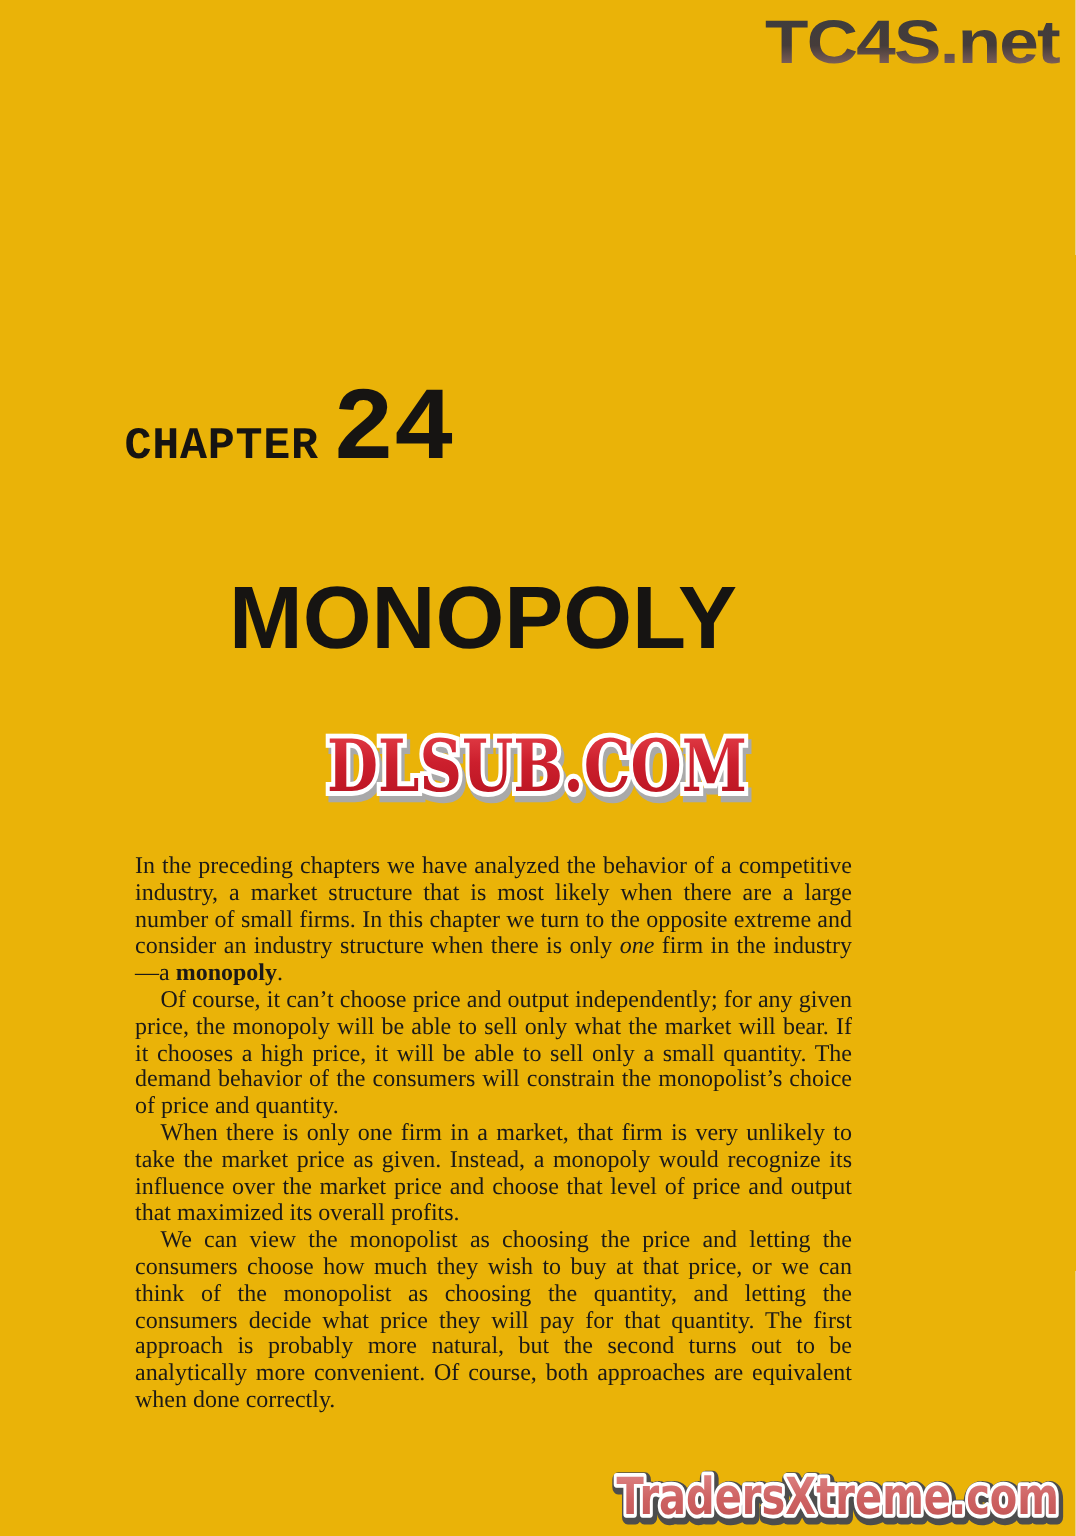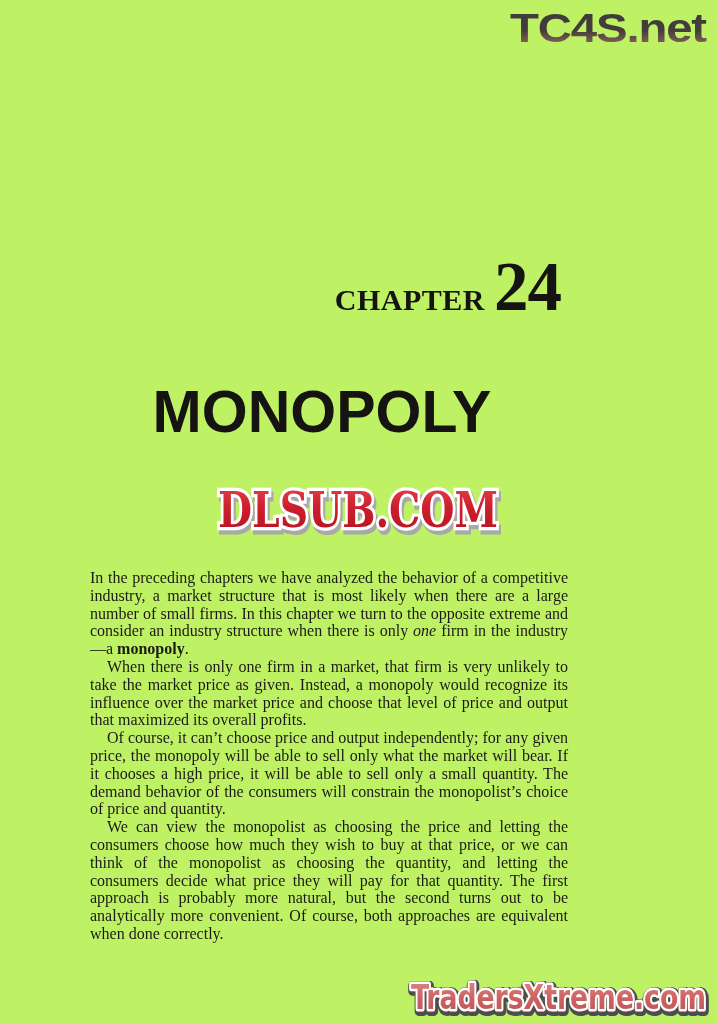--- a/index.html
+++ b/index.html
@@ -1,21 +1,21 @@
 <!DOCTYPE html>
 <html><head>
 <meta charset="utf-8">
 <style>
   html, body { margin: 0; padding: 0; background: #e8e8e8; }
   .page {
     position: relative;
     width: 717px;
     height: 1024px;
     margin: 0 auto;
-    background: #bef264;
+    background: #eab308;
     overflow: hidden;
     font-family: "Liberation Serif", serif;
   }
 
   
   .logo-top {
     position: absolute;
     top: 2px;
     right: 5px;
     width: 210px;
@@ -27,23 +27,23 @@
     font-size: 41px;
     letter-spacing: -1px;
   }
 
   
   .chapter-line {
     position: absolute;
     top: 248px;
     left: 83px;
     width: 478px;
-    text-align: right;
+    text-align: left;
     white-space: nowrap;
-    font-family: Liberation Serif, serif;
+    font-family: Liberation Mono, monospace;
     color: #161412;
   }
   .chapter-word {
     font-size: 30px;
     font-weight: bold;
     letter-spacing: 0.5px;
   }
   .chapter-num {
     font-size: 69px;
     font-weight: bold;
@@ -139,22 +139,22 @@
         <stop offset="45%" stop-color="#cc1f2d"></stop>
         <stop offset="100%" stop-color="#b5121f"></stop>
       </linearGradient>
     </defs>
     <text x="16" y="52" textLength="280" lengthAdjust="spacingAndGlyphs" fill="#a9a9a9" stroke="#a9a9a9" stroke-width="7" paint-order="stroke">DLSUB.COM</text>
     <text x="14" y="48" textLength="280" lengthAdjust="spacingAndGlyphs" fill="url(#gdl)" stroke="#ffffff" stroke-width="6.5" paint-order="stroke">DLSUB.COM</text>
   </svg>
 
   <div class="body-text">
     <p><span>In the preceding chapters we have analyzed the behavior of a competitive industry, a market structure that is most likely when there are a large number of small firms. In this chapter we turn to the opposite extreme and consider an industry structure when there is only </span><em>one</em><span> firm in the industry—a </span><strong>monopoly</strong><span>.</span></p>
+    <p class="indent">Of course, it can’t choose price and output independently; for any given price, the monopoly will be able to sell only what the market will bear. If it chooses a high price, it will be able to sell only a small quantity. The demand behavior of the consumers will constrain the monopolist’s choice of price and quantity.</p>
     <p class="indent">When there is only one firm in a market, that firm is very unlikely to take the market price as given. Instead, a monopoly would recognize its influence over the market price and choose that level of price and output that maximized its overall profits.</p>
-    <p class="indent">Of course, it can’t choose price and output independently; for any given price, the monopoly will be able to sell only what the market will bear. If it chooses a high price, it will be able to sell only a small quantity. The demand behavior of the consumers will constrain the monopolist’s choice of price and quantity.</p>
     <p class="indent">We can view the monopolist as choosing the price and letting the consumers choose how much they wish to buy at that price, or we can think of the monopolist as choosing the quantity, and letting the consumers decide what price they will pay for that quantity. The first approach is probably more natural, but the second turns out to be analytically more convenient. Of course, both approaches are equivalent when done correctly.</p>
   </div>
 
   <svg class="traders" viewBox="0 0 312 46">
     <defs>
       <linearGradient id="gtr" x1="0" y1="0" x2="0" y2="1">
         <stop offset="0%" stop-color="#e08a8a"></stop>
         <stop offset="55%" stop-color="#cd6161"></stop>
         <stop offset="100%" stop-color="#bf5252"></stop>
       </linearGradient>

